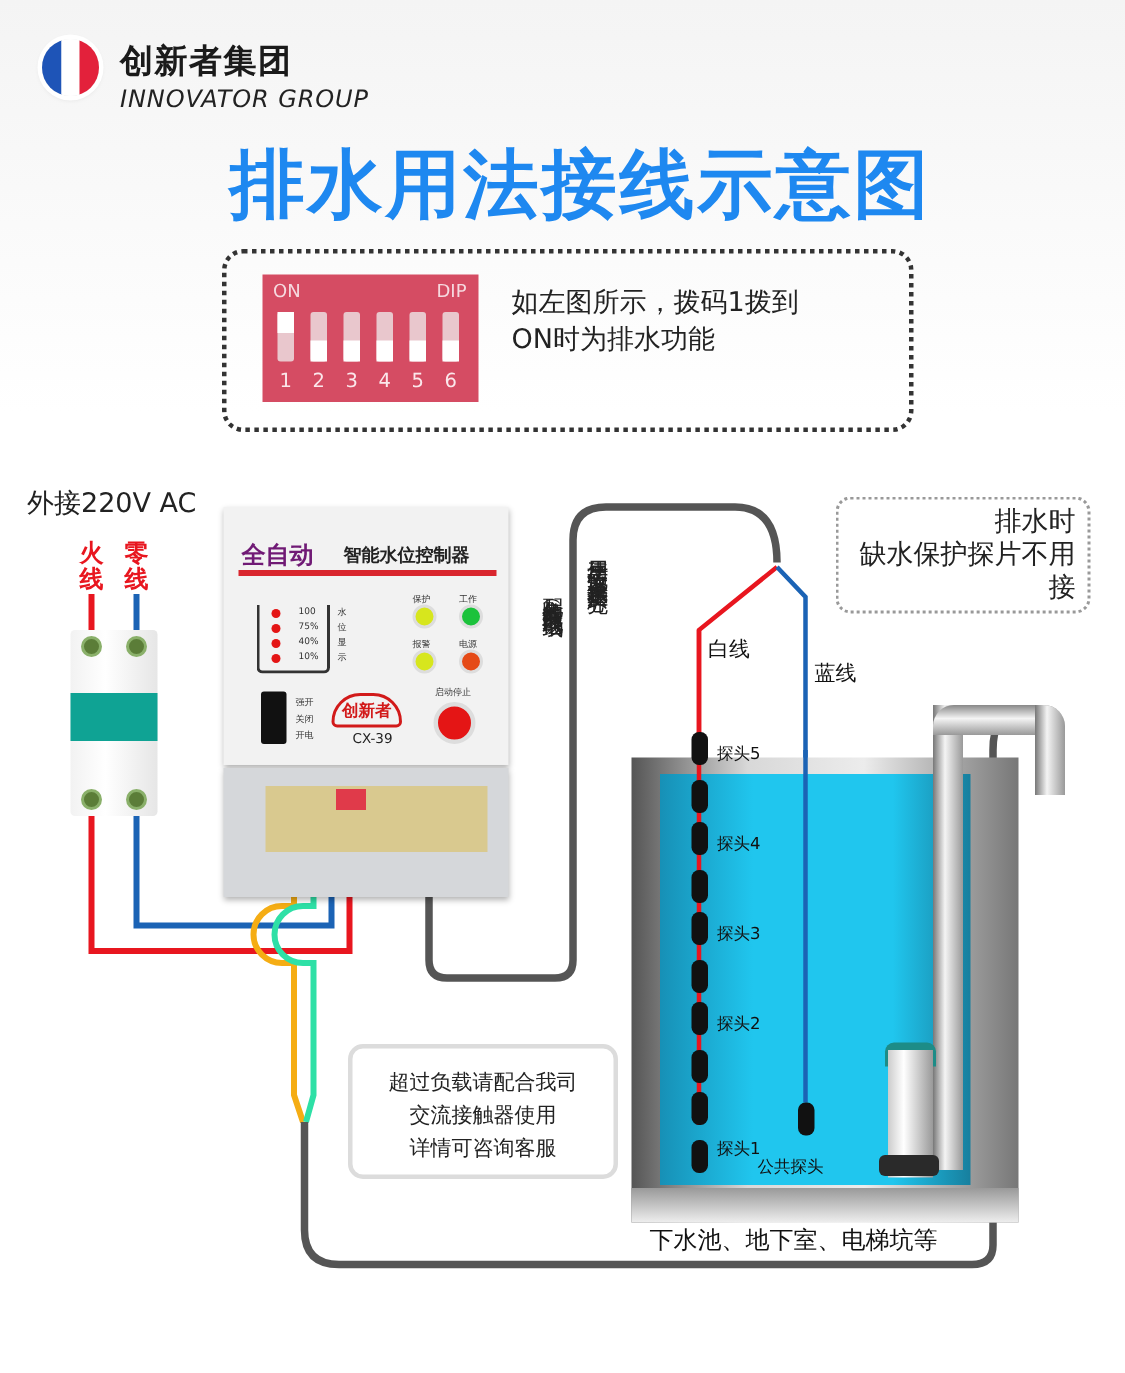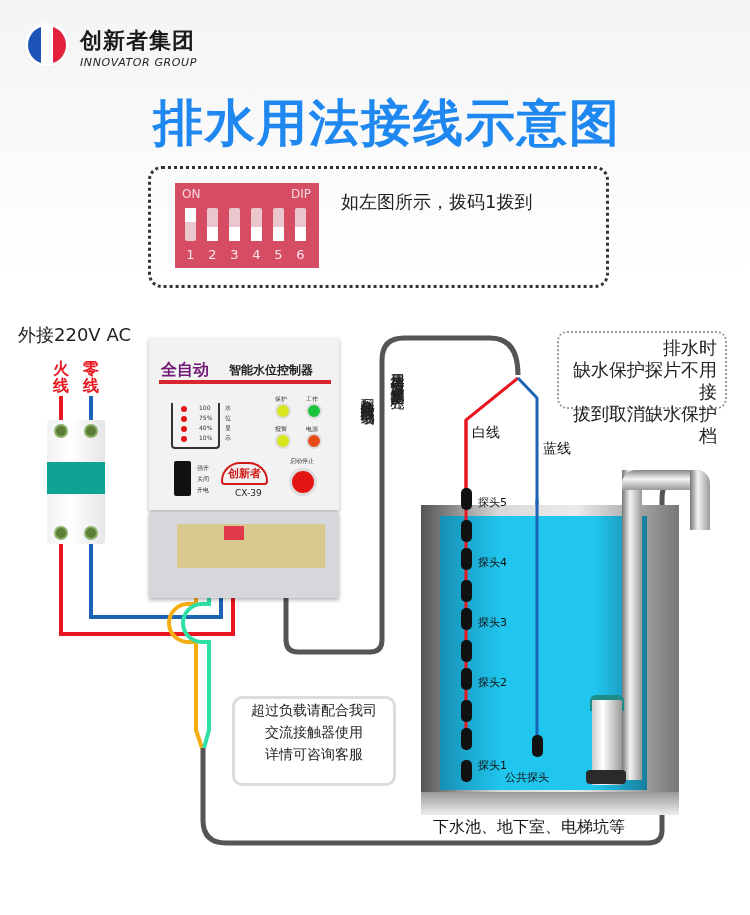--- a/index.html
+++ b/index.html
@@ -4,21 +4,21 @@
 <style>
   html, body { margin:0; padding:0; }
   body { width:750px; height:915px; position:relative; overflow:hidden;
          background:linear-gradient(#f4f4f4, #ffffff 30%); font-family:"DejaVu Sans", sans-serif; color:#222; }
   .abs { position:absolute; }
   
   #logo-flag { left:28px; top:26px; width:38px; height:38px; border-radius:50%; overflow:hidden;
     box-shadow:0 0 0 3px #fff, 0 1px 4px rgba(0,0,0,.25); display:flex; }
   #logo-flag span { flex:1; }
   #brand-cn { left:80px; top:26px; font-size:22px; font-weight:bold; letter-spacing:1px; color:#1a1a1a; }
-  #brand-en { left:80px; top:56px; font-size:11px; font-style:italic; letter-spacing:0.6px; color:#222; }
+  #brand-en { left:80px; top:56px; font-size:16px; font-style:italic; letter-spacing:0.6px; color:#222; }
   
   #title { left:0; width:750px; top:90px; text-align:center; font-size:50px; font-weight:bold; color:#1e88f0; letter-spacing:2px;padding-left:12px; }
   
   #dip-box { left:148px; top:166px; width:455px; height:116px; border:3px dotted #333; border-radius:14px; }
   #dip-photo { left:24px; top:14px; width:144px; height:85px; background:#d54c63; }
   .dip-label { position:absolute; color:#f6d9df; font-size:12px; }
   .dip-sw { position:absolute; top:25px; width:11px; height:33px; background:#e9c7cd; border-radius:2px; }
   .dip-sw .knob { position:absolute; left:0; width:11px; height:14px; background:#fff; }
   .dip-num { position:absolute; top:64px; width:11px; text-align:center; color:#fbe7eb; font-size:13px; }
   #dip-desc { left:190px; top:20px; font-size:18px; line-height:25px; color:#222; }
@@ -35,21 +35,21 @@
   #ctrl-title-b { left:80px; top:24px; font-size:12px; font-weight:bold; color:#222; }
   #ctrl-strip { left:10px; top:42px; width:172px; height:4px; background:#d9262e; }
   .led { position:absolute; width:12px; height:12px; border-radius:50%; border:2px solid #ddd; }
   .tiny { position:absolute; font-size:6px; color:#333; }
   #ctrl-base { left:149px; top:512px; width:190px; height:86px; background:#d5d7da; box-shadow:0 2px 4px rgba(0,0,0,.3); }
   #terminal { left:28px; top:12px; width:148px; height:44px; background:#d9c98f; }
   
   svg#wires { left:0; top:0; }
   
   #note-right { left:557px; top:331px; width:170px; height:78px; border:2px dotted #999; border-radius:10px; font-size:18px; line-height:22px; text-align:right; padding:4px 8px 0 0; box-sizing:border-box; }
-  #note-load { left:232px; top:696px; width:164px; height:90px; border:3px solid #dcdcdc; border-radius:10px; font-size:14px; line-height:22px; text-align:center; padding-top:0; box-sizing:border-box; background:#fff; }
+  #note-load { left:232px; top:696px; width:180px; height:90px; border:3px solid #dcdcdc; border-radius:10px; font-size:14px; line-height:22px; text-align:center; padding-top:12px; box-sizing:border-box; background:#fff; }
   .vtext { writing-mode:vertical-rl; font-size:14px; line-height:16px; color:#222; letter-spacing:1px; }
   
   #tank-wall { left:421px; top:505px; width:258px; height:310px; background:linear-gradient(90deg,#555,#d8d8d8 30%,#ececec 60%,#777); }
   #water { left:440px; top:516px; width:207px; height:274px; background:linear-gradient(90deg,#1790b6,#20c6ee 30%,#20c6ee 75%,#177f9e); }
   #tank-bottom { left:421px; top:792px; width:258px; height:23px; background:linear-gradient(#999,#eee); }
   #tank-caption { left:433px; top:817px; font-size:16px; color:#111; }
   .probe-label { position:absolute; font-size:11px; color:#111; }
   .probe { position:absolute; width:11px; height:22px; border-radius:5px; background:#111; }
   .wirelabel { font-size:14px; color:#111; }
   #pipe { left:622px; top:470px; width:20px; height:310px; background:linear-gradient(90deg,#777,#f4f4f4 40%,#999); }
@@ -98,20 +98,21 @@
         </div>
         <div class="dip-num" style="left: 98px;">5</div>
         <div class="dip-sw" style="left: 120px;">
           <div class="knob" style="top: 19px;"></div>
         </div>
         <div class="dip-num" style="left: 120px;">6</div>
       </div>
   </div>
   <div id="dip-desc" class="abs">
     <div>如左图所示，拨码1拨到</div>
+    <div>ON时为排水功能</div>
   </div>
 </div>
 
 <div id="ac-label" class="abs">外接220V AC</div>
 <div class="abs wire-label" style="left:52px;top:360px;color:#e8161f">火线</div>
 <div class="abs wire-label" style="left:82px;top:360px;color:#e8161f">零线</div>
 
 <svg id="wires" class="abs" width="750" height="915">
   <g fill="none" stroke-width="4">
     <path d="M61 396 V425" stroke="#e8161f"></path>
@@ -178,21 +179,20 @@
     <div class="abs" style="left:47px;top:2px;width:20px;height:14px;background:#e03a4a"></div>
   </div>
 </div>
 
 <div class="abs vtext" style="left:360px;top:388px">配售的信号线（网线或电话线）</div>
 <div class="abs vtext" style="left:390px;top:362px">使用三芯信号线 不要缺水保护只要二芯先</div>
 
 <div id="note-right" class="abs">
   <div>排水时</div>
   <div>缺水保护探片不用接</div>
-  <div>拔到取消缺水保护档</div>
 </div>
 <div id="note-load" class="abs">
   <div>超过负载请配合我司</div>
   <div>交流接触器使用</div>
   <div>详情可咨询客服</div>
 </div>
 
 <div id="tank-wall" class="abs"></div>
 <div id="water" class="abs"></div>
 <div id="tank-bottom" class="abs"></div>

